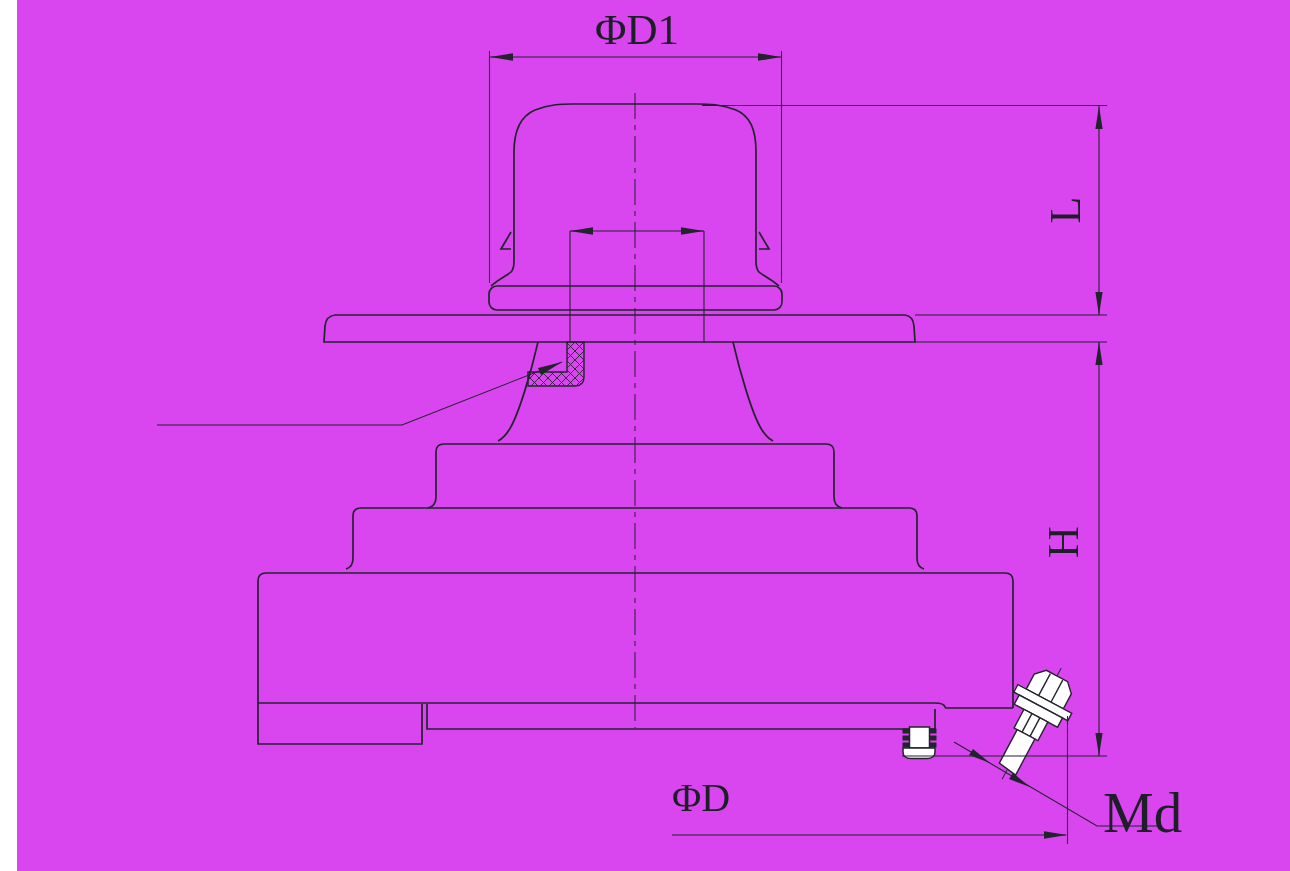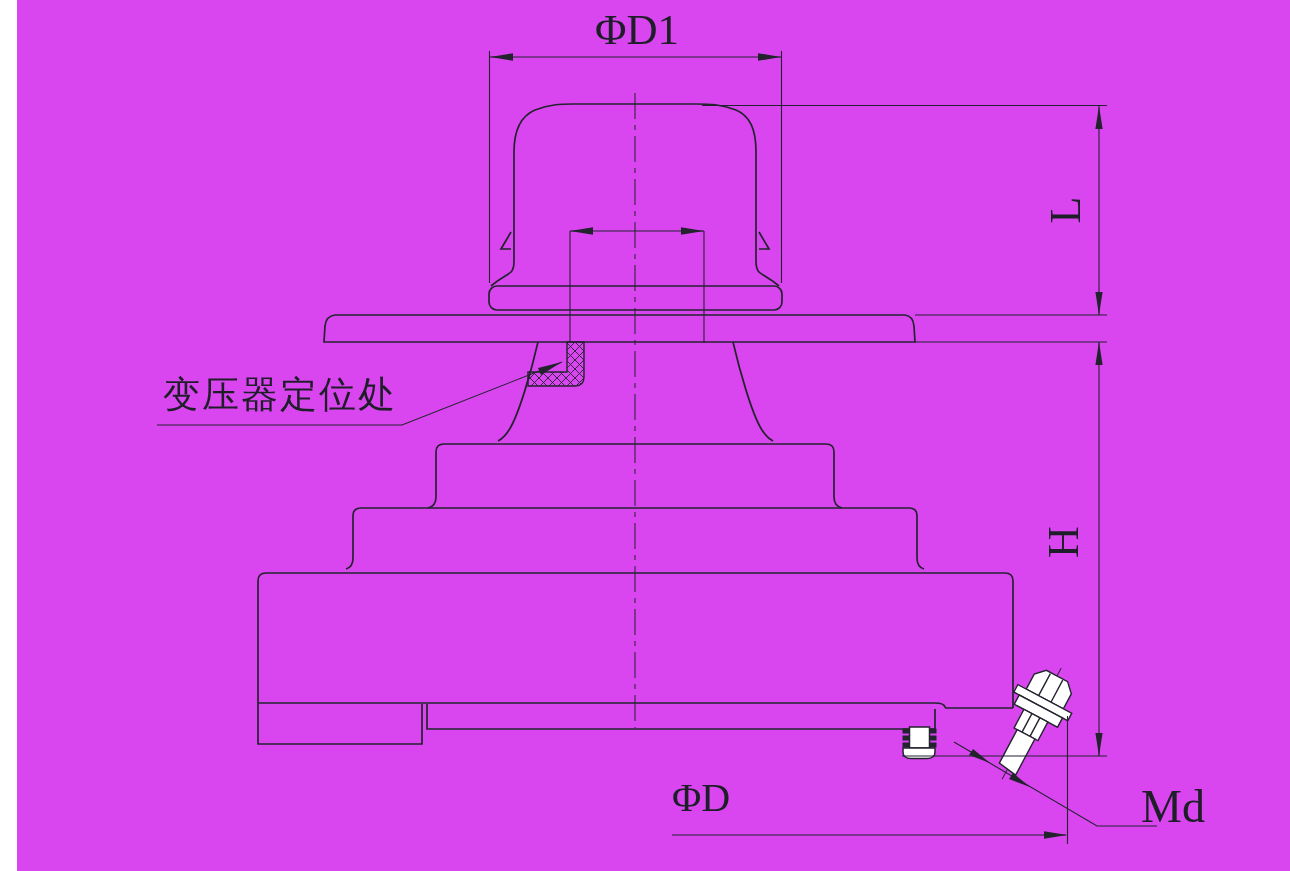--- a/index.html
+++ b/index.html
@@ -138,22 +138,21 @@
     <polygon points="1050,835 1027,831.2 1027,838.8"></polygon>
     <polygon points="545,362 521,368 524,375"></polygon>
     <polygon points="973,763 952,755 956,749"></polygon>
     <polygon points="1013,787 992,779 996,773"></polygon>
   </g>
 </svg>
 
   <div class="lbl" style="left:578px;top:8px;font-size:43px;">ΦD1</div>
 
 
-  <div class="lbl cjk" style="left:146px;top:376px;font-size:37px;letter-spacing:2px;">变压器定位处</div>
 
   <div class="lbl rot" style="left:1036px;top:188px;font-size:44px;">L</div>
 
   <div class="lbl rot" style="left:1031px;top:520px;font-size:44px;">H</div>
 
   <div class="lbl" style="left:655px;top:778px;font-size:40px;">ΦD</div>
 
-  <div class="lbl" style="left:1124px;top:784px;font-size:46px;">Md</div>
+  <div class="lbl" style="left:1086px;top:784px;font-size:57px;">Md</div>
 </div>
 
 </body></html>

